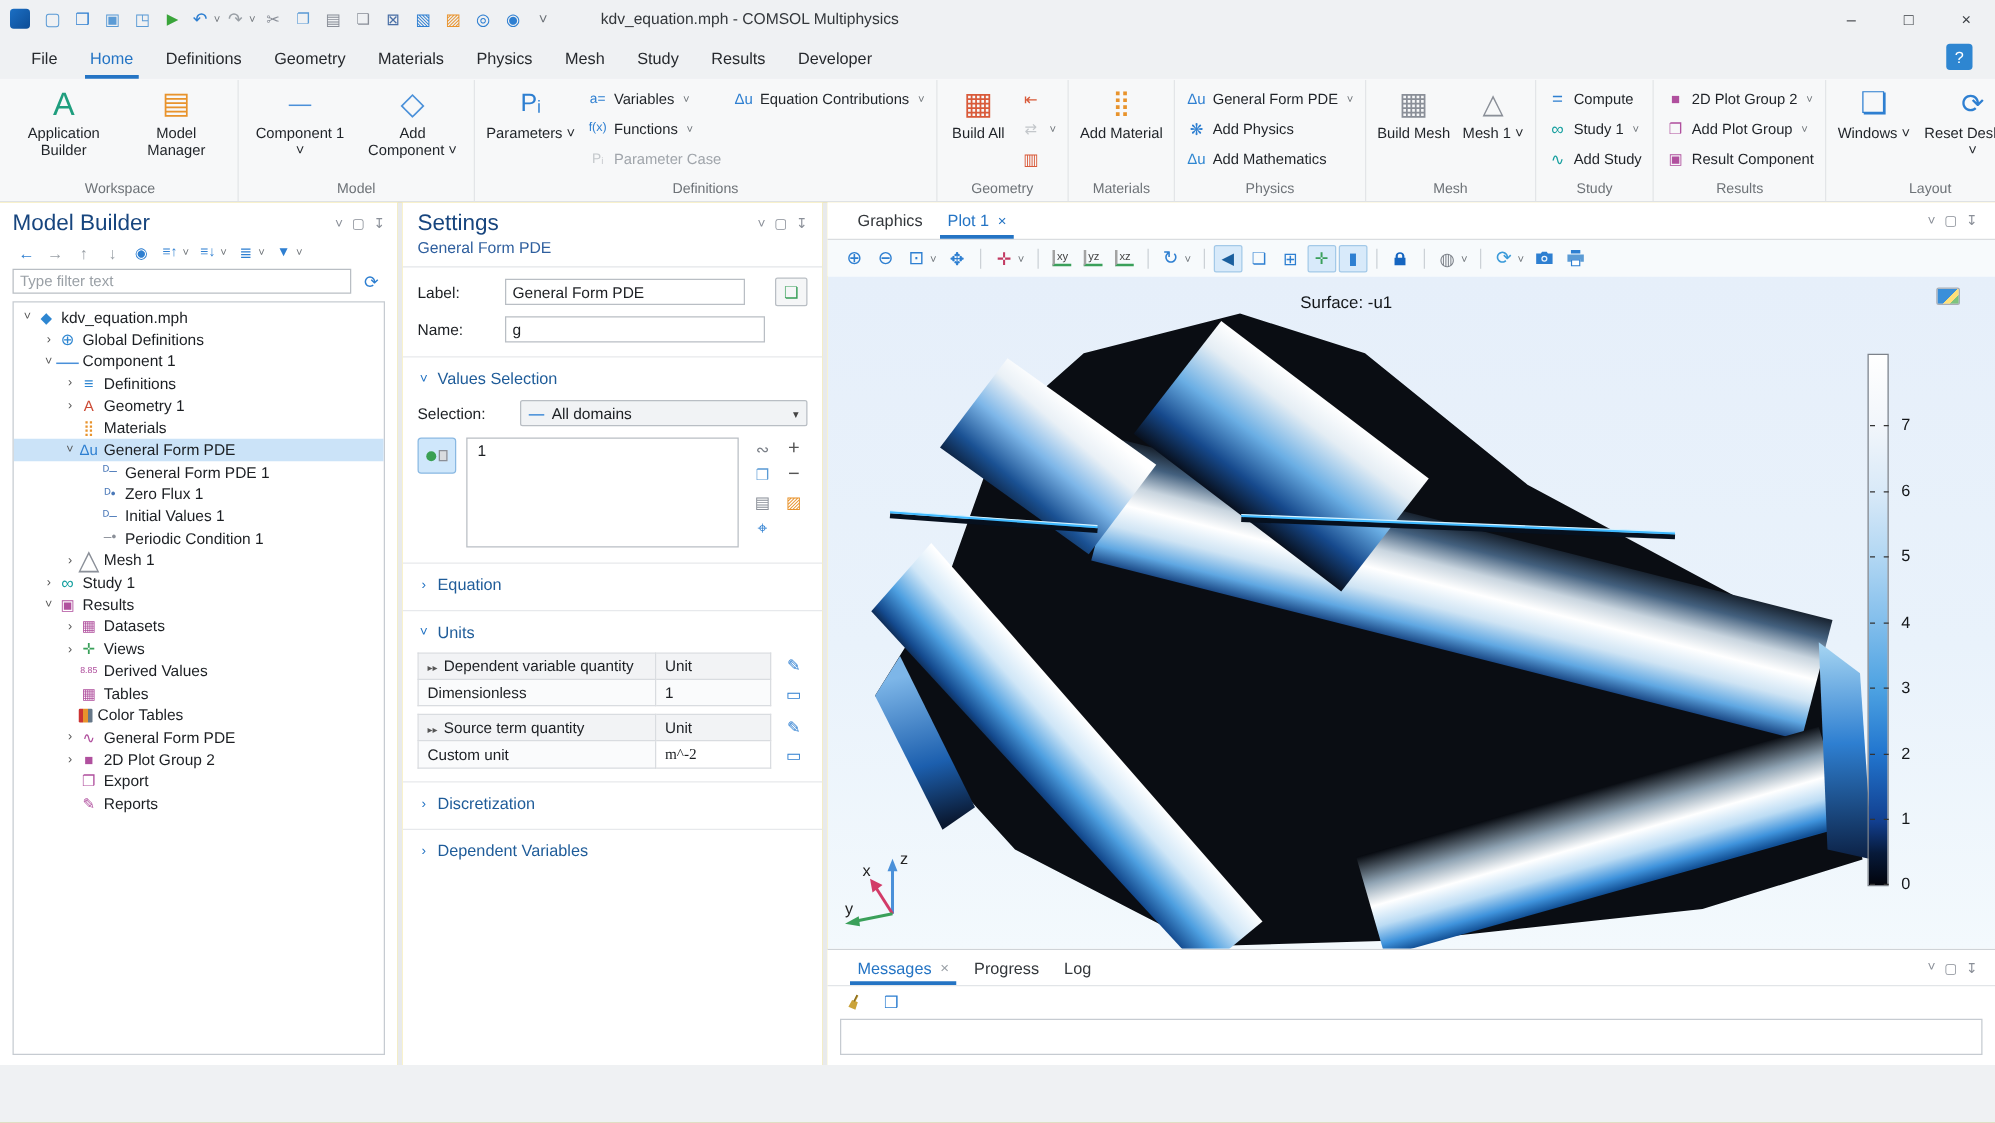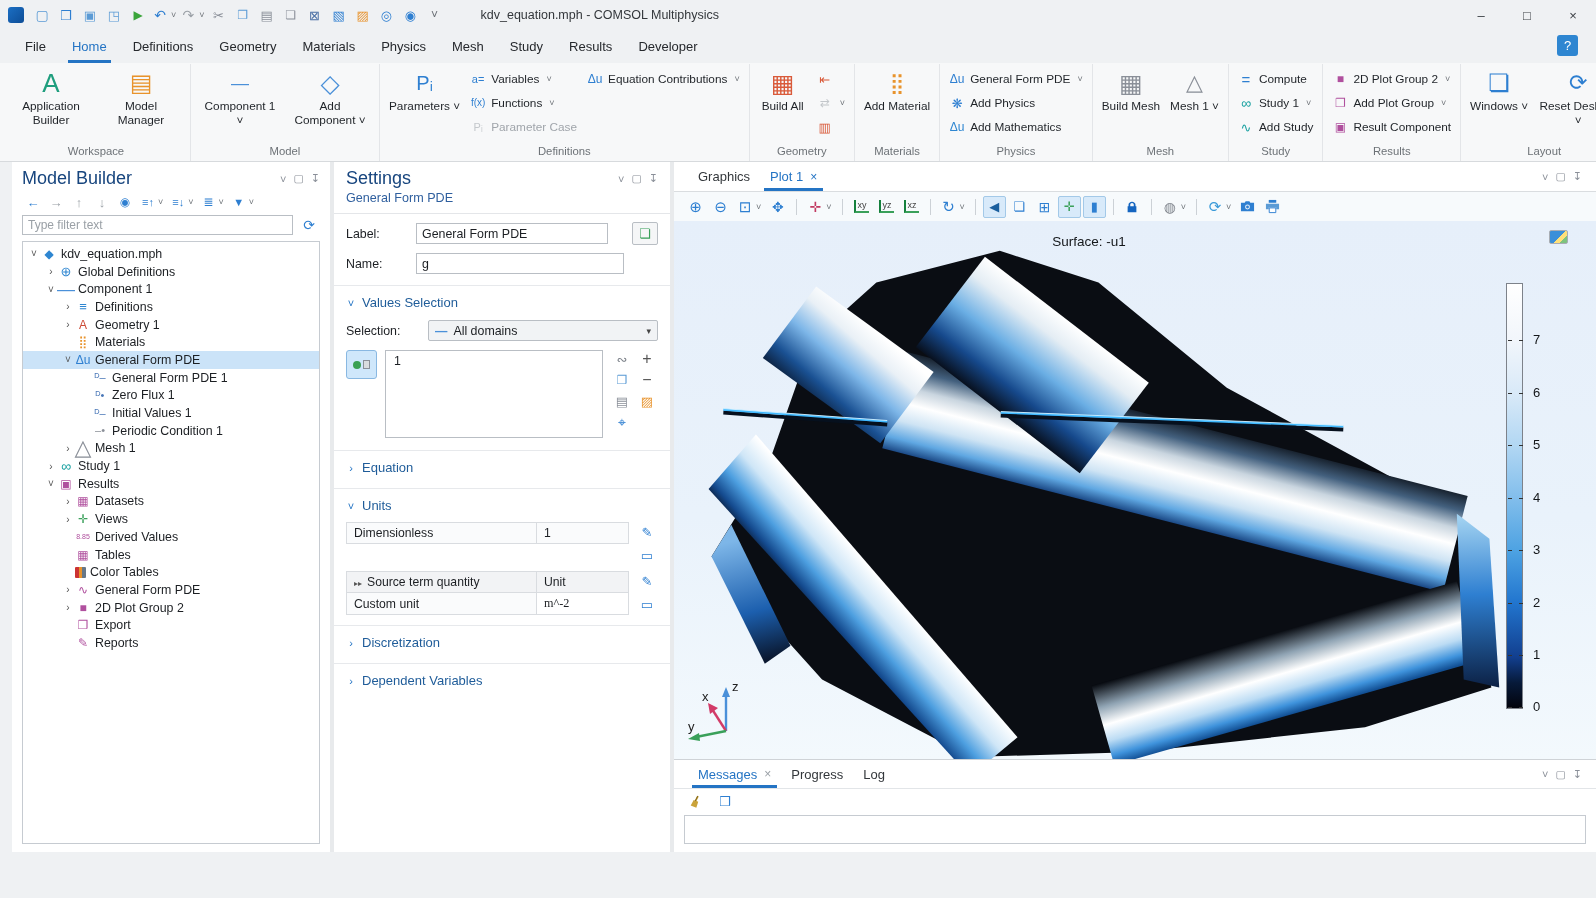--- a/index.html
+++ b/index.html
@@ -33,21 +33,21 @@
   .rib-small{display:flex;align-items:center;gap:5px;font-size:11.8px;color:#1f2328;background:none;border:none;padding:1px 4px;height:20px;font-family:inherit;white-space:nowrap;}
   .rib-small.disabled{color:#a0a5ab;}
   .rib-small.disabled .ic{opacity:.55;}
   .rib-glabel{font-size:11.3px;color:#6d7277;text-align:center;padding:3px 0 4px;}
   .dd{font-size:9px;color:#6d7277;margin-left:2px;}
 
   .ic{display:inline-flex;align-items:center;justify-content:center;width:16px;line-height:1;}
   .ic-box{width:11px;height:11px;border-radius:1px;}
 
   
-  .main{display:flex;height:690px;background:#fde047;margin-left:12px;}
+  .main{display:flex;height:690px;background:#fde047;}
   .panel-head{display:flex;align-items:center;}
   .panel-title{font-size:18px;color:#17457e;flex:1;}
   .pctl{display:flex;gap:7px;color:#8a8f98;font-size:11px;align-items:center;}
   .pctl span{cursor:default;}
 
   .mb-panel{width:318px;background:#fff;display:flex;flex-direction:column;padding:6px 10px 8px;flex:0 0 auto;}
   .splitter{width:4px;background:#e8eaec;flex:0 0 auto;}
   .mb-toolbar{display:flex;align-items:center;gap:1px;margin-top:3px;}
   .tbtn{display:inline-flex;align-items:center;background:none;border:none;padding:1px 3px;height:20px;font-family:inherit;}
   .filter-row{display:flex;margin-top:3px;gap:5px;align-items:center;}
@@ -97,21 +97,21 @@
   .gtabs{height:30px;background:#fff;display:flex;align-items:stretch;padding:0 14px;border-bottom:1px solid #dadde0;}
   .gtab{padding:0 10px;font-size:13px;color:#33373b;background:none;border:none;position:relative;display:inline-flex;gap:7px;align-items:center;font-family:inherit;}
   .gtab.active{color:#2474c4;}
   .gtab.active::after{content:"";position:absolute;left:4px;right:4px;bottom:0;height:3px;background:#2474c4;}
   .tab-x{font-size:12px;color:#9aa0a6;}
   .gtab.active .tab-x{color:#2474c4;}
   .gtoolbar{height:29px;background:#f7fafc;display:flex;align-items:center;padding:0 10px;gap:2px;}
   .gbtn{height:22px;min-width:23px;display:inline-flex;align-items:center;justify-content:center;background:none;border:1px solid transparent;border-radius:2px;padding:0 2px;gap:1px;font-family:inherit;}
   .gbtn.toggled{background:#d8eafa;border-color:#a3c9e8;}
   .vsep{width:1px;height:16px;background:#ccd1d6;margin:0 5px;}
-  .axis-txt{font-size:9px;color:#444;border-left:2px solid #15803d;border-bottom:2px solid #3aa05a;padding:0 2px;line-height:11px;}
+  .axis-txt{font-size:9px;color:#444;border-left:2px solid #a3a3a3;border-bottom:2px solid #3aa05a;padding:0 2px;line-height:11px;}
 
   .plot{flex:1;position:relative;overflow:hidden;}
   .plot svg.surface{position:absolute;inset:0;width:100%;height:100%;}
   .plot-title{position:absolute;top:13px;left:0;width:830px;text-align:center;font-size:13.5px;color:#14171a;}
   .thumb{position:absolute;right:28px;top:9px;width:19px;height:14px;border:1px solid #a8adb4;border-radius:2px;
          background:linear-gradient(135deg,#3a8fd9 0 55%,#ffe07a 55% 75%,#7ec37e 75%);}
   .cbar-area{position:absolute;left:832px;top:62px;width:64px;height:426px;}
   .cbar-bar{position:absolute;left:0;top:0;width:17px;height:100%;border:1px solid #7d828a;
     background:linear-gradient(180deg,#ffffff 0%,#f2f6fb 13%,#d8e9f8 26%,#b2d7f3 38%,#84bfec 50%,#4da2e2 63%,#2276cf 75%,#123f8f 88%,#071a3a 94%,#02040c 100%);}
   .cbtick{position:absolute;left:0;width:17px;height:0;}
@@ -638,20 +638,24 @@
       </div>
 
       <div class="sec-head">
         <span class="chev">˅</span>
         <span>Units</span>
       </div>
 
       <div class="unit-block">
         <table class="utable">
           <tbody>
+              <tr class="uhead">
+            <td><span class="uexp">▸▸</span><span>Dependent variable quantity</span></td>
+            <td>Unit</td>
+          </tr>
           <tr class="urow">
             <td>Dimensionless</td>
             <td>1</td>
           </tr>
         </tbody>
           </table>
         <div class="utools" id="depTools">
             <button class="tbtn">
               <span class="ic" style="color: rgb(46, 127, 209); font-size: 13px;">✎</span>
             </button>

